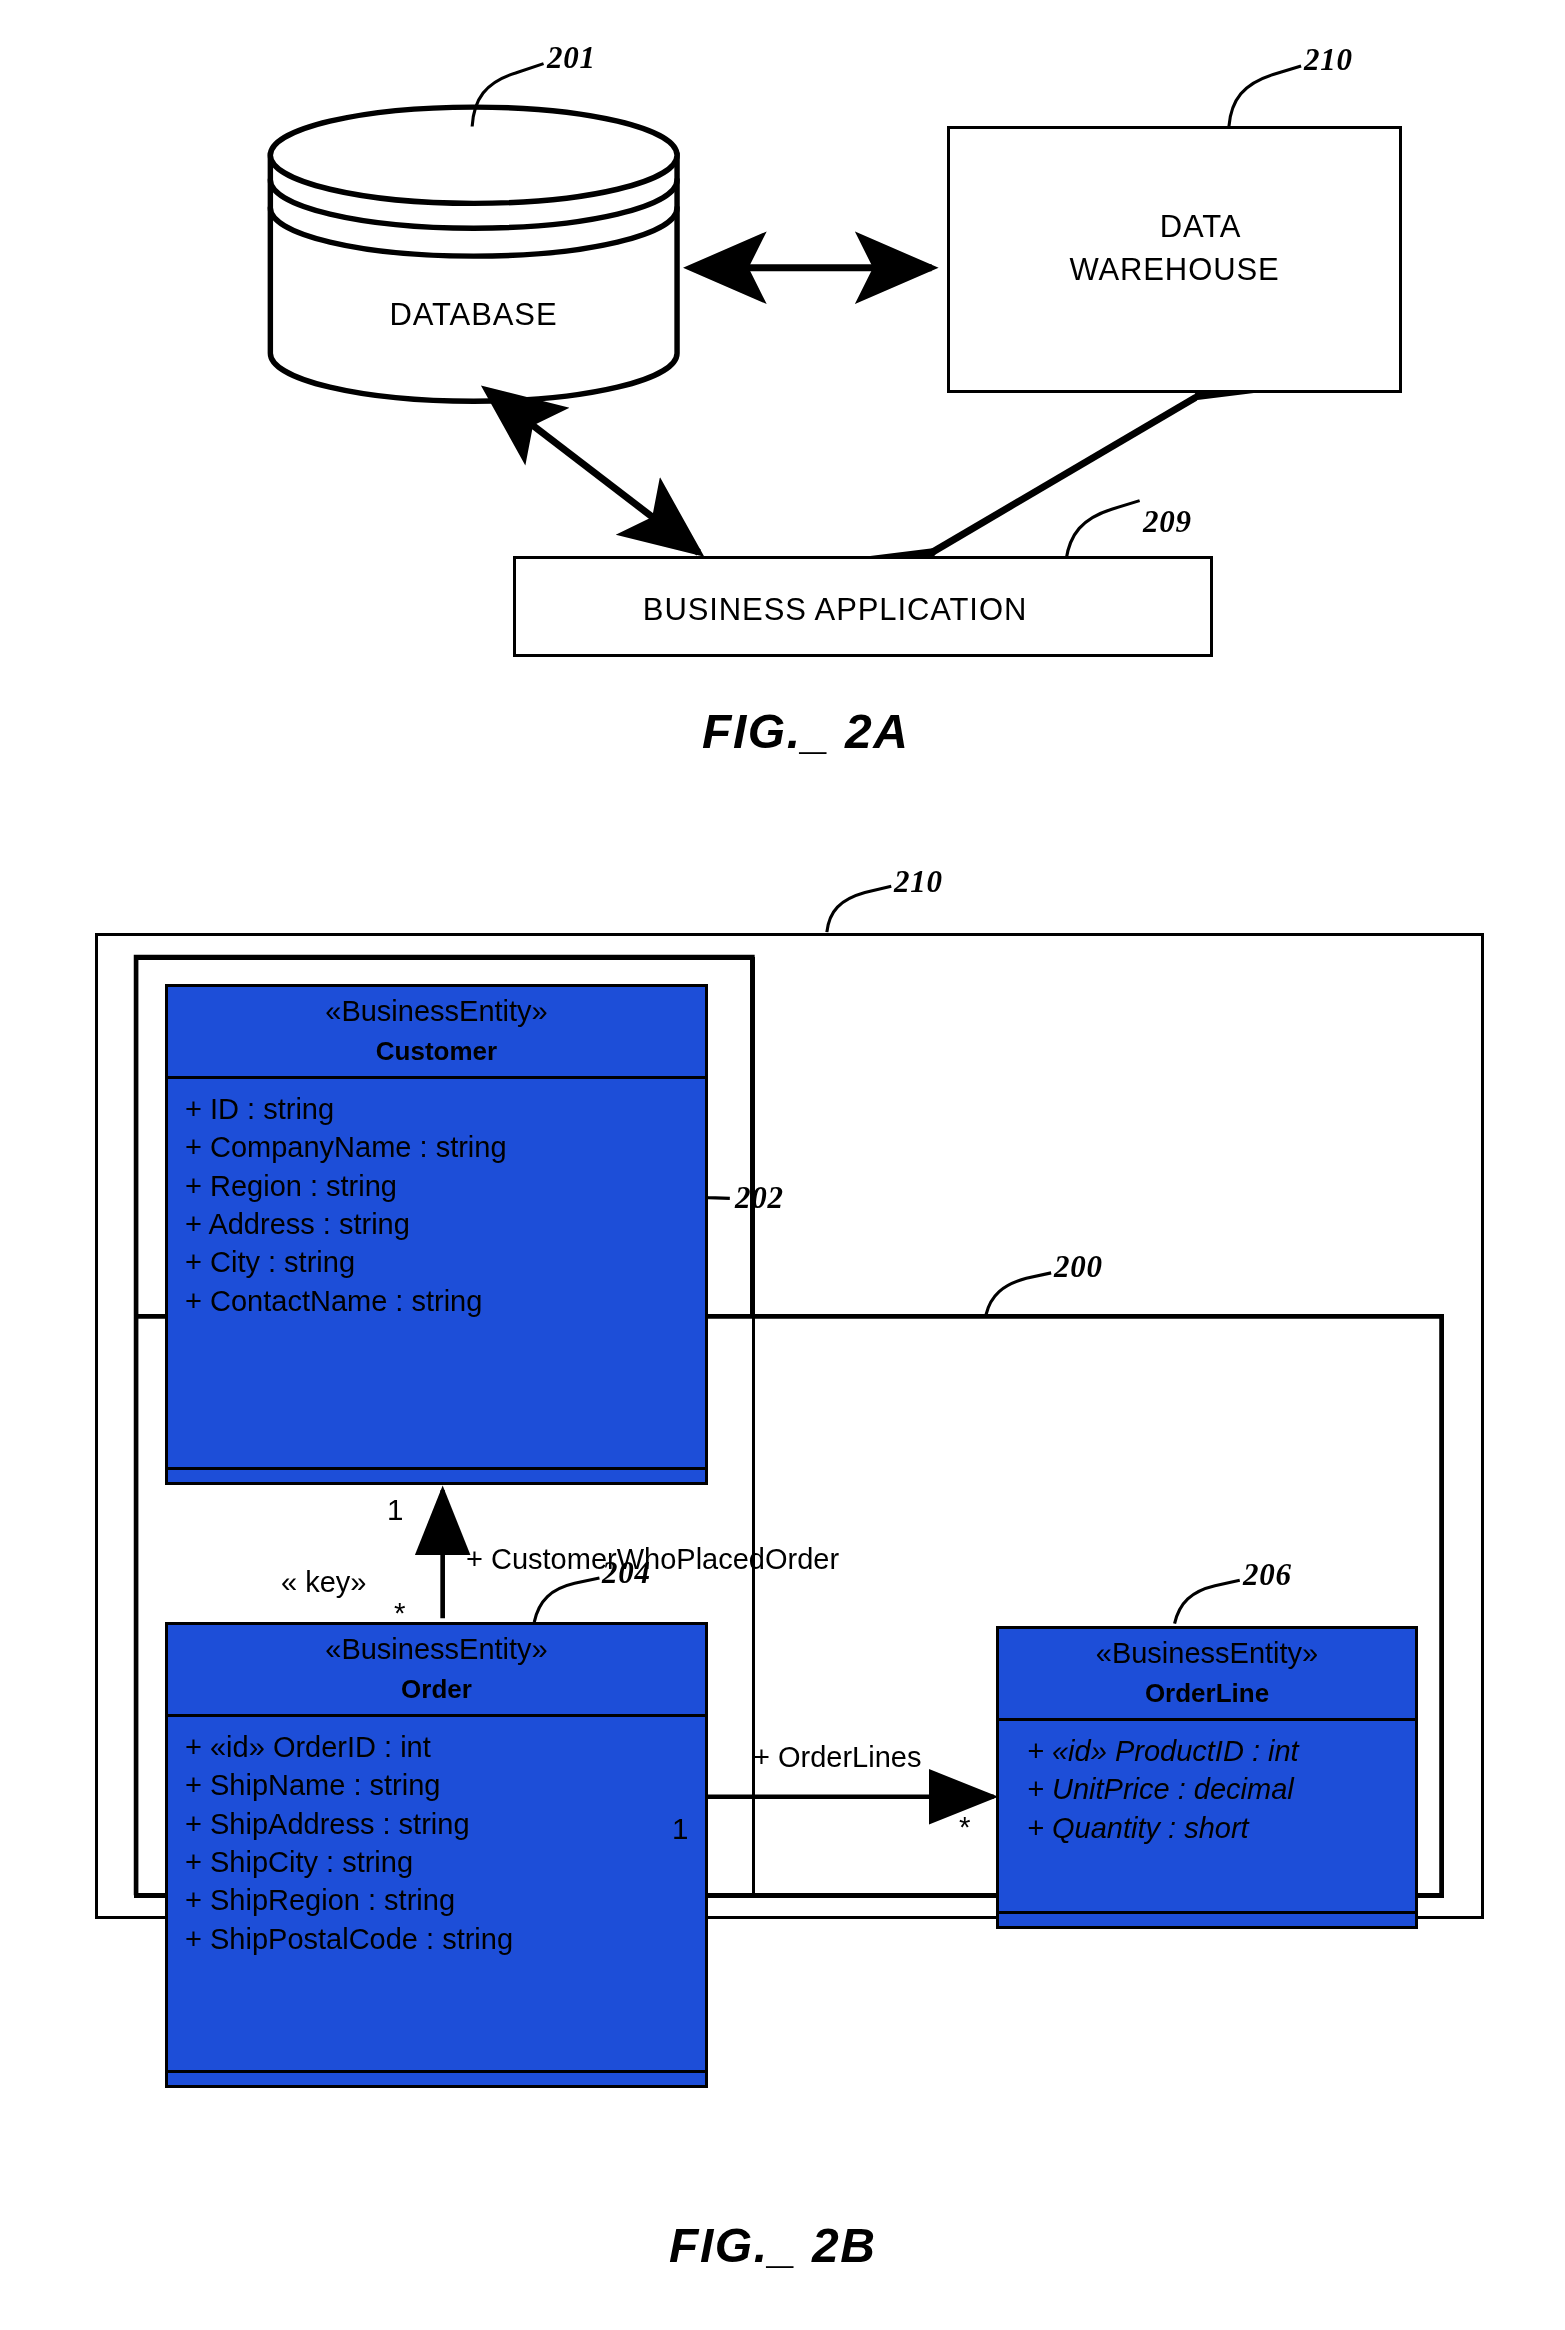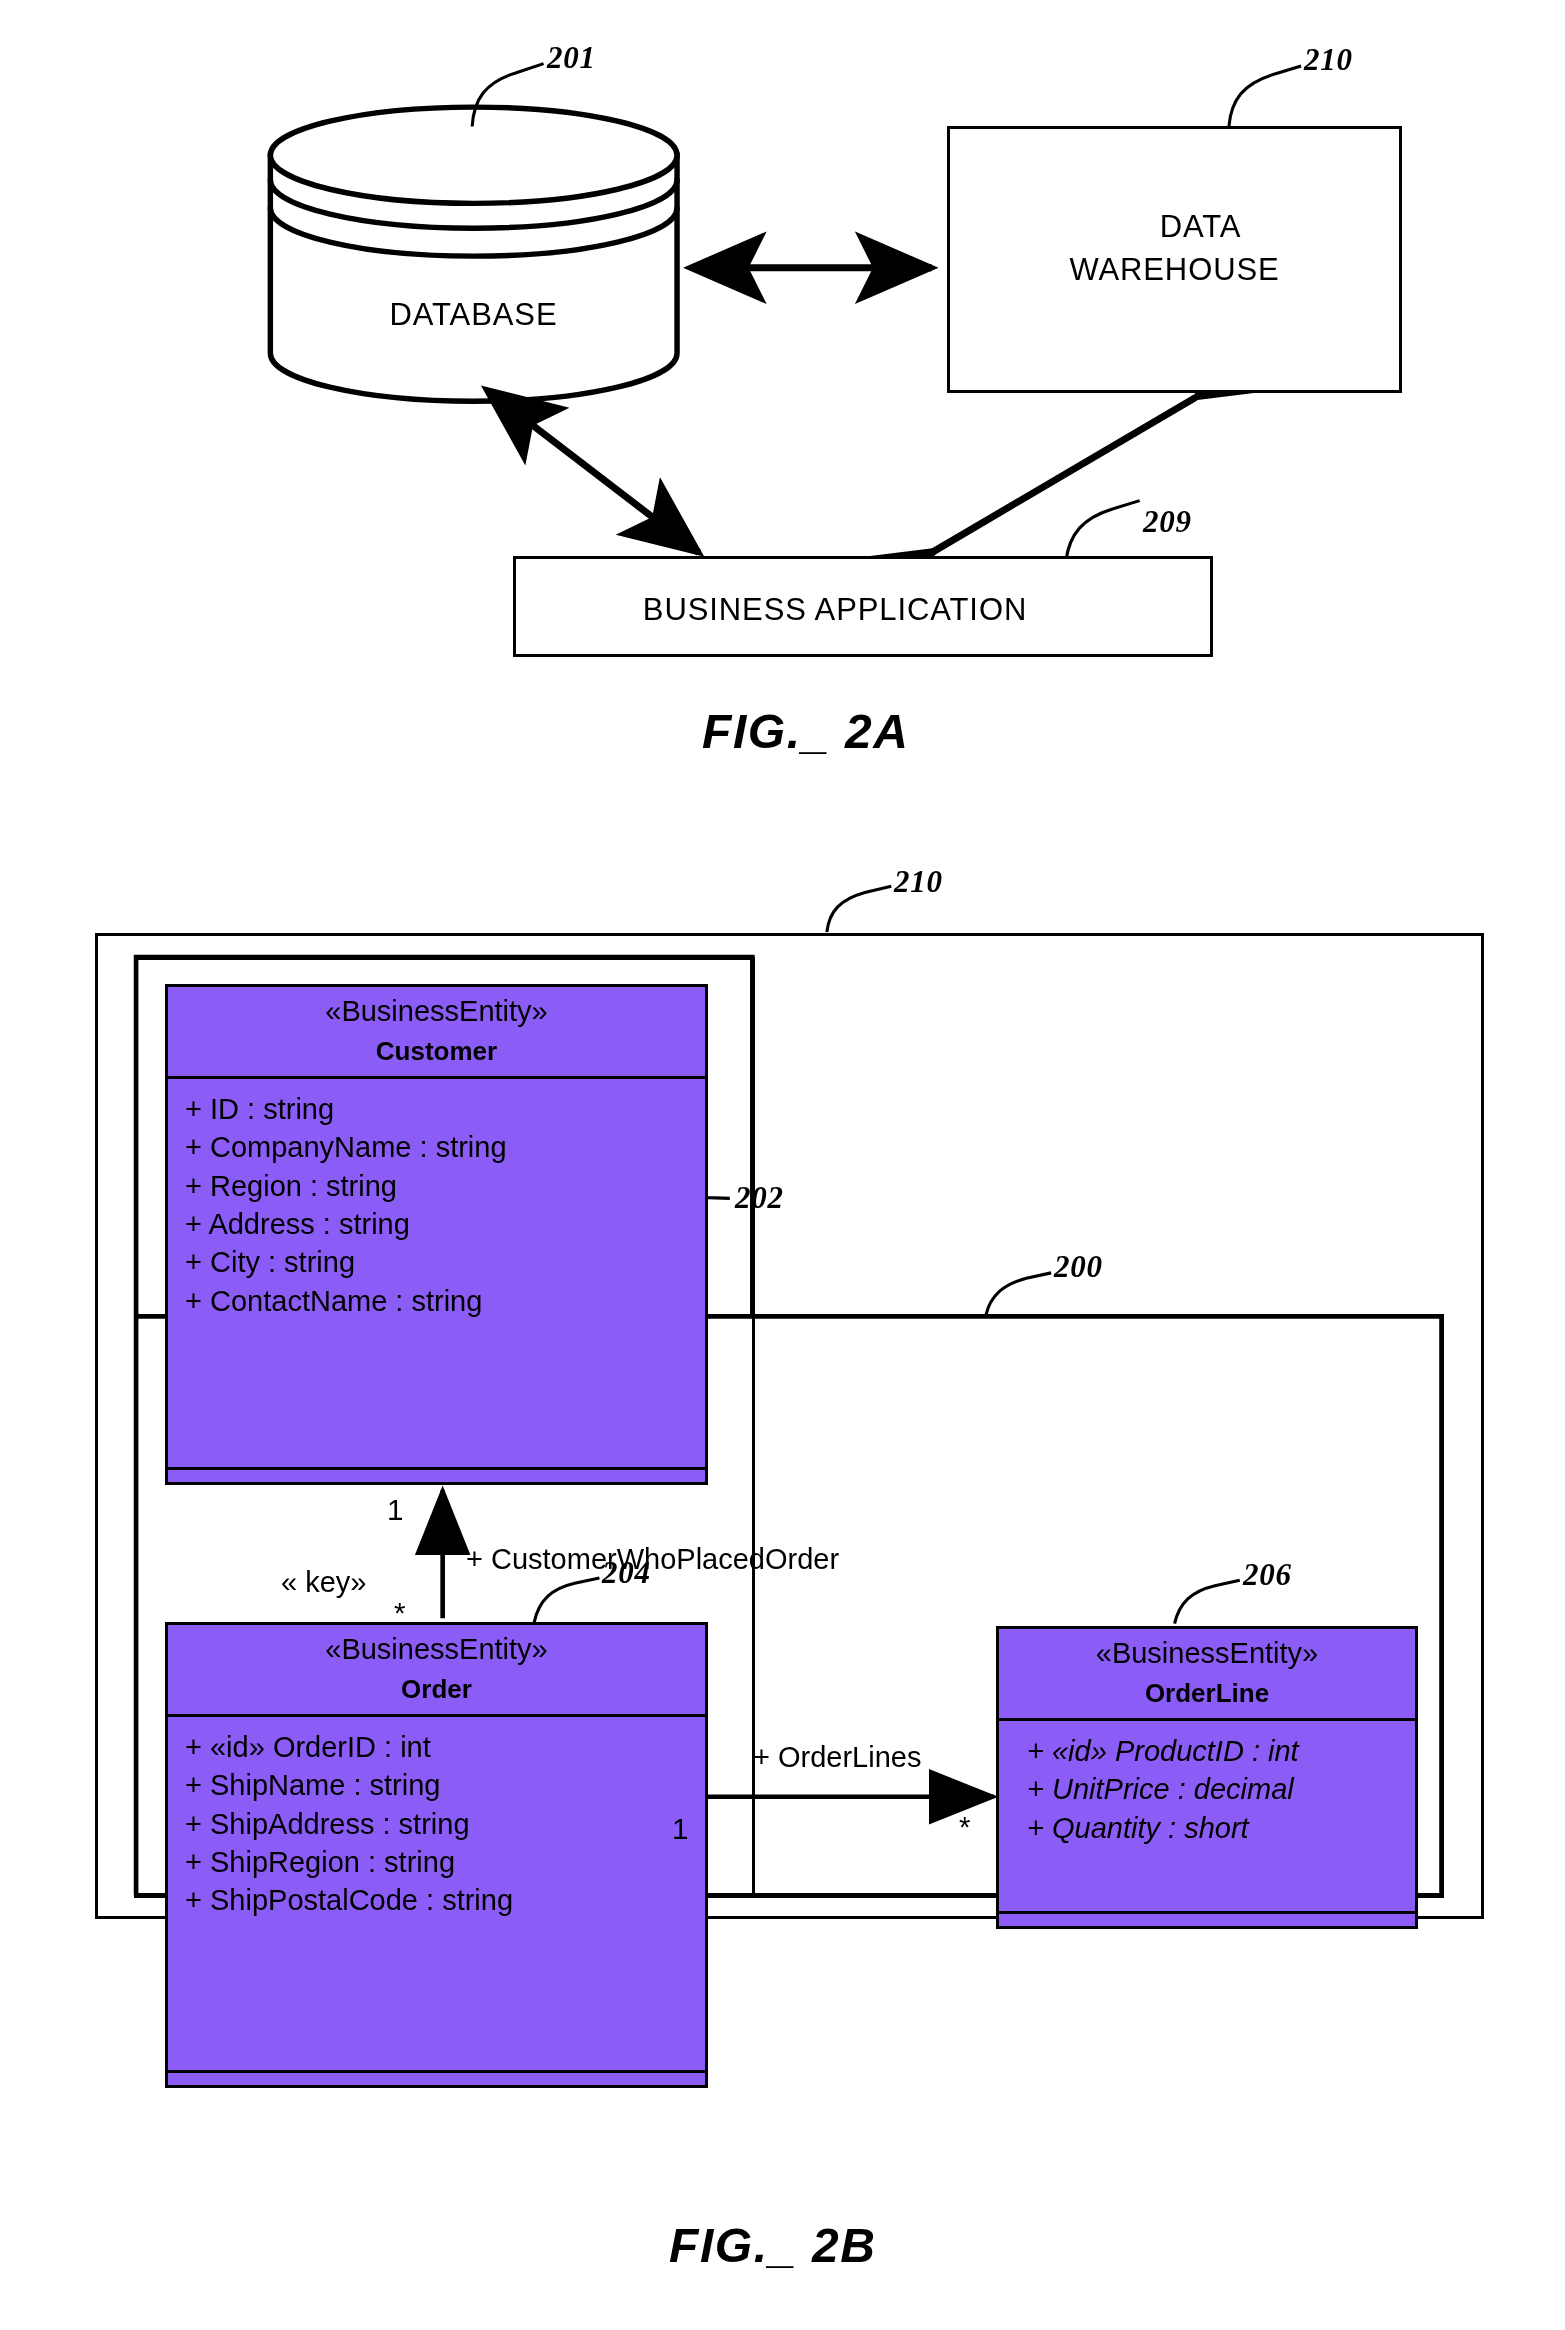--- a/index.html
+++ b/index.html
@@ -30,21 +30,21 @@
     font-size:48px;letter-spacing:1.6px;
     font-family:"Liberation Sans", sans-serif;
   }
   .uml-stereo{font-size:29px;text-align:center;}
   .uml-name{font-size:26px;font-weight:bold;text-align:center;}
   .uml-attr{font-size:29px;text-align:left;white-space:pre;}
   .assoc{font-size:29px;white-space:pre;}
   .mult{font-size:29.5px;white-space:pre;}
 
   
-  .umlbox{position:absolute;border:3.1px solid #000;background:#8b5cf6;box-sizing:border-box;}
+  .umlbox{position:absolute;border:3.1px solid #000;background:#1d4ed8;box-sizing:border-box;}
   .umlbox .hdr{border-bottom:3.1px solid #000;padding:7.8px 0 9.3px 0;}
   .umlbox .attrs{padding:14px 0 0 17px;}
   .umlbox .attrs div{margin-bottom:5.4px;}
   .umlbox .ftr{position:absolute;left:0;right:0;bottom:0;height:12.4px;border-top:3.1px solid #000;}
 
   
   .rect{position:absolute;border:3.9px solid #000;background:#fff;box-sizing:border-box;}
   .framebox{position:absolute;border:3.9px solid #000;box-sizing:border-box;background:transparent;}
 </style>
 </head>
@@ -187,20 +187,21 @@
 
     <div class="umlbox" style="left:165px;top:1622px;width:543px;height:466px;">
       <div class="hdr">
         <div class="uml-stereo">«BusinessEntity»</div>
         <div class="uml-name" style="margin-top:7.8px;">Order</div>
       </div>
       <div class="attrs">
         <div class="uml-attr">+ «id» OrderID : int</div>
         <div class="uml-attr">+ ShipName : string</div>
         <div class="uml-attr">+ ShipAddress : string</div>
+        <div class="uml-attr">+ ShipCity : string</div>
         <div class="uml-attr">+ ShipRegion : string</div>
         <div class="uml-attr">+ ShipPostalCode : string</div>
       </div>
       <div class="ftr"></div>
     </div>
 
     <div class="umlbox" style="left:996px;top:1626px;width:422px;height:303px;">
       <div class="hdr">
         <div class="uml-stereo">«BusinessEntity»</div>
         <div class="uml-name" style="margin-top:7.8px;">OrderLine</div>

